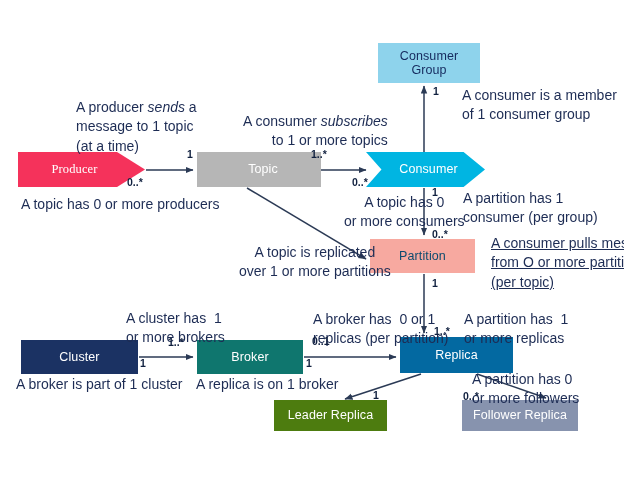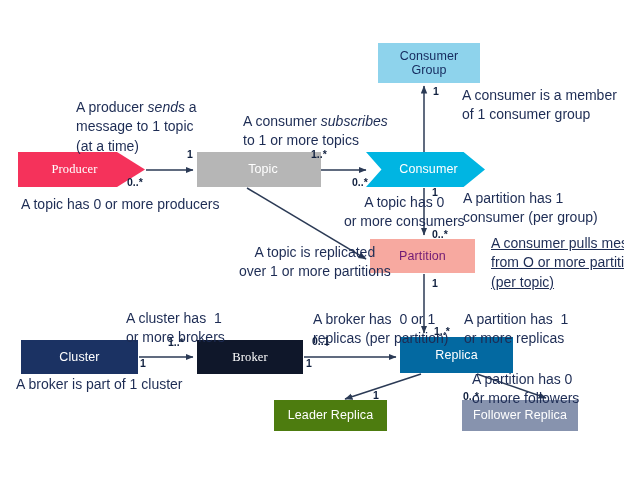--- a/index.html
+++ b/index.html
@@ -100,49 +100,49 @@
   </div>
 
   <div class="node rect" style="left:197px;top:152px;width:116px;height:35px;background:#b6b6b6;padding-left:8px;">
     <span>Topic</span>
   </div>
 
   <div class="node chevron-notch" style="left:366px;top:152px;width:119px;height:35px;background:#00b5e2;">
     <span style="margin-left:6px;">Consumer</span>
   </div>
 
-  <div class="node rect" style="left:370px;top:239px;width:105px;height:34px;background:#f7a9a0;color:#701a75;">
+  <div class="node rect" style="left:370px;top:239px;width:105px;height:34px;background:#f7a9a0;color:#0c4a6e;">
     <span>Partition</span>
   </div>
 
   <div class="node rect" style="left:21px;top:340px;width:117px;height:34px;background:#1b3263;">
     <span>Cluster</span>
   </div>
 
-  <div class="node rect" style="left:197px;top:340px;width:106px;height:34px;background:#0f172a;font-family:Liberation Serif, serif;">
+  <div class="node rect" style="left:197px;top:340px;width:106px;height:34px;background:#0f766e;">
     <span>Broker</span>
   </div>
 
   <div class="node rect" style="left:400px;top:337px;width:113px;height:36px;background:#0369a1;">
     <span>Replica</span>
   </div>
 
   <div class="node rect" style="left:274px;top:400px;width:113px;height:31px;background:#4d7c0f;">
     <span>Leader Replica</span>
   </div>
 
   <div class="node rect" style="left:462px;top:400px;width:116px;height:31px;background:#8793ae;">
     <span>Follower Replica</span>
   </div>
 
   <div class="cap" style="left:76px;top:98px;">A producer <span class="it">sends</span> a
 message to 1 topic
 (at a time)</div>
 
-  <div class="cap" style="left:243px;top:112px;">A consumer <span class="it">subscribes</span>
+  <div class="cap" style="left:243px;top:112px;text-align:right;">A consumer <span class="it">subscribes</span>
 to 1 or more topics</div>
 
   <div class="cap" style="left:462px;top:86px;">A consumer is a member
 of 1 consumer group</div>
 
   <div class="cap" style="left:21px;top:195px;">A topic has 0 or more producers</div>
 
   <div class="cap center" style="left:320px;top:193px;margin-left:24px;">A topic has 0
 or more consumers</div>
 
@@ -160,20 +160,21 @@
 or more brokers</div>
 
   <div class="cap" style="left:313px;top:310px;">A broker has  0 or 1
 replicas (per partition)</div>
 
   <div class="cap" style="left:464px;top:310px;">A partition has  1
 or more replicas</div>
 
   <div class="cap" style="left:16px;top:375px;">A broker is part of 1 cluster</div>
 
+  <div class="cap" style="left:196px;top:375px;">A replica is on 1 broker</div>
 
 
   <div class="cap" style="left:472px;top:370px;">A partition has 0
 or more followers</div>
 
   <div class="mult" style="left:127px;top:176px;">0..*</div>
   <div class="mult" style="left:187px;top:148px;">1</div>
   <div class="mult" style="left:311px;top:148px;">1..*</div>
   <div class="mult" style="left:352px;top:176px;">0..*</div>
   <div class="mult" style="left:433px;top:85px;">1</div>

